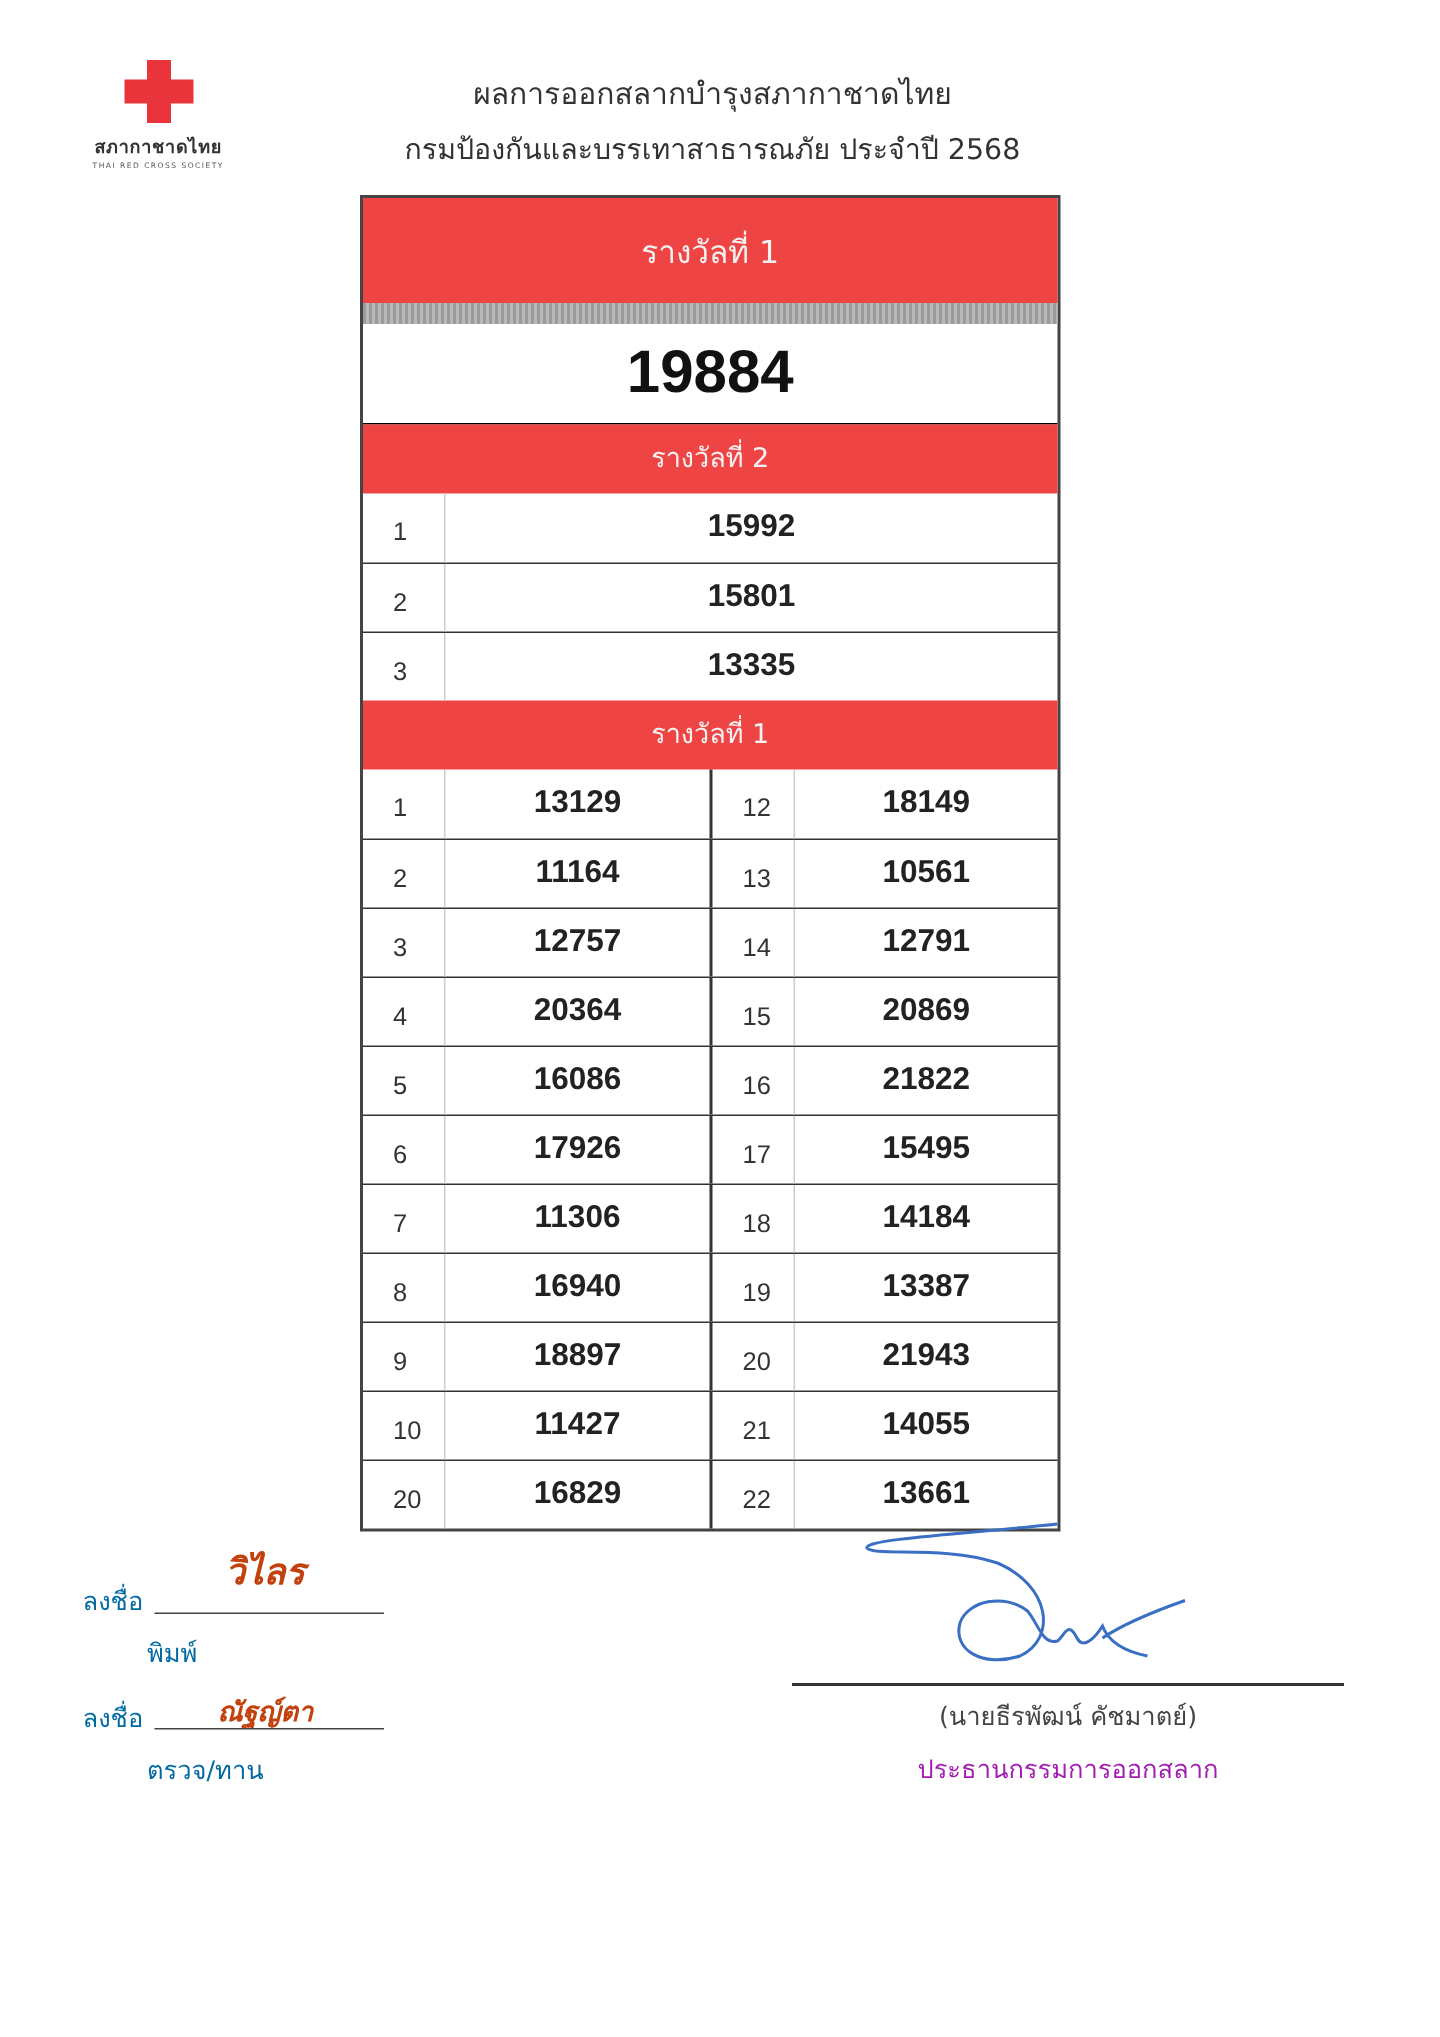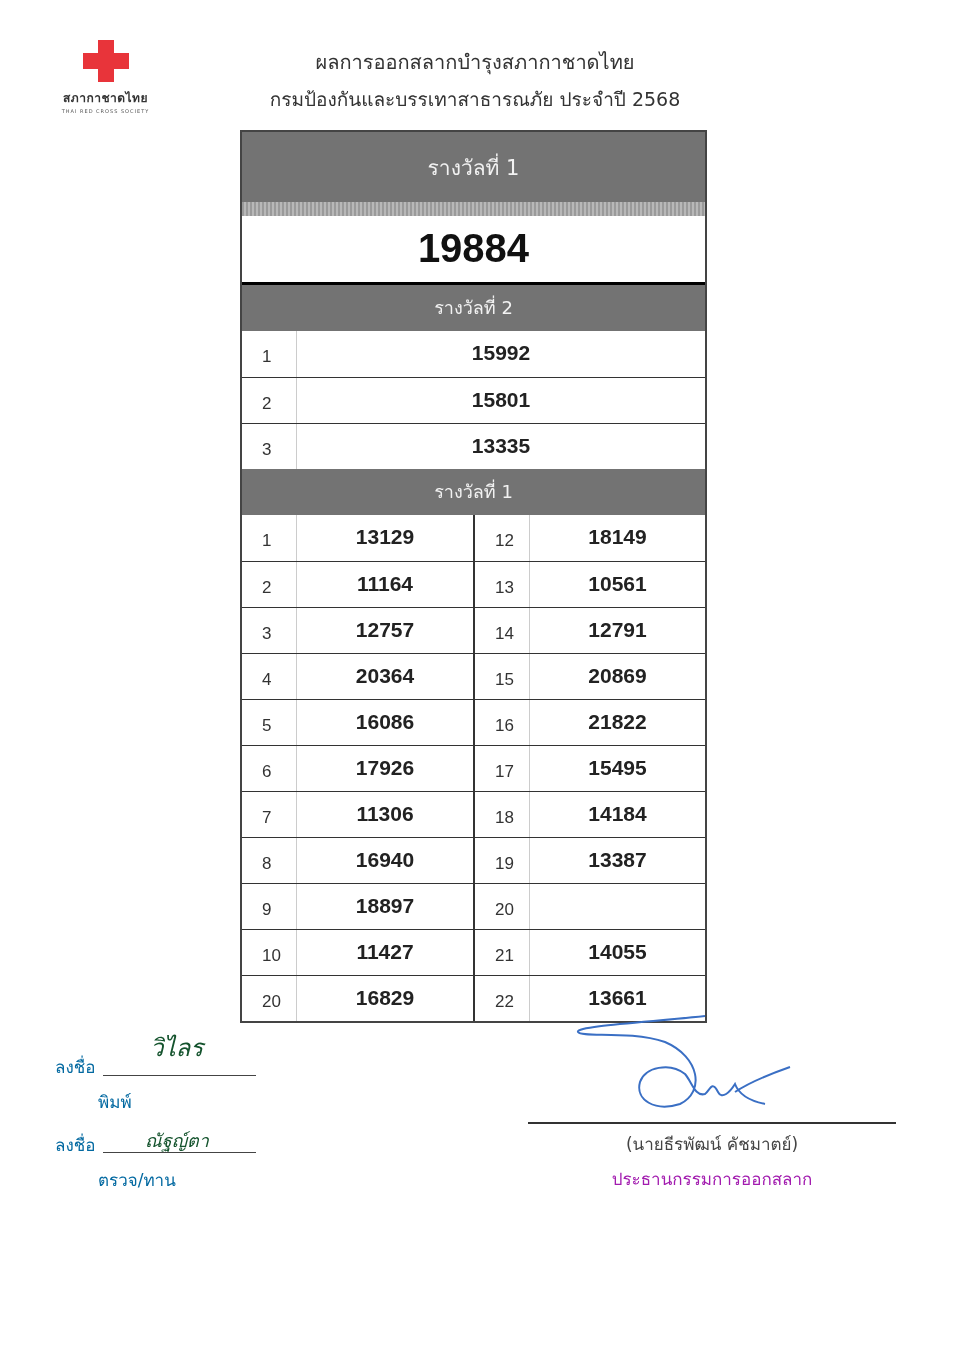--- a/index.html
+++ b/index.html
@@ -10,40 +10,40 @@
   .logo { position: absolute; left: 48px; top: 40px; width: 115px; text-align: center; }
   .cross { position: relative; width: 46px; height: 42px; margin: 0 auto; }
   .cross .v { position: absolute; left: 15px; top: 0; width: 16px; height: 42px; background: #e8343a; }
   .cross .h { position: absolute; left: 0; top: 13px; width: 46px; height: 16px; background: #e8343a; }
   .logo-th { font-size: 12px; font-weight: bold; margin-top: 6px; color: #333; letter-spacing: 0.5px; }
   .logo-en { font-size: 5px; color: #555; letter-spacing: 1px; margin-top: 1px; }
   .title1 { position: absolute; left: 250px; width: 450px; top: 46px; text-align: center; font-size: 20px; color: #333; }
   .title2 { position: absolute; left: 240px; width: 470px; top: 84px; text-align: center; font-size: 19px; color: #333; }
 
   .board { position: absolute; left: 240px; top: 130px; width: 467px; border: 2px solid #444; box-sizing: border-box; background: #fff; }
-  .band { background: #737373; color: #f2f2f2; text-align: center; }
+  .band { background: #ef4444; color: #f2f2f2; text-align: center; }
   .band.big { height: 70px; line-height: 72px; font-size: 21px; }
   .band.mid { height: 46px; line-height: 46px; font-size: 18px; }
   .stripe { height: 14px; background: repeating-linear-gradient(90deg,#9a9a9a 0 2px,#b8b8b8 2px 4px); }
-  .first { height: 66px; line-height: 64px; text-align: center; font-size: 40px; font-weight: bold; color: #111; font-family: "Liberation Sans", sans-serif; border-bottom: 3px solid #000000; }
+  .first { height: 66px; line-height: 64px; text-align: center; font-size: 40px; font-weight: bold; color: #111; font-family: "Liberation Sans", sans-serif; border-bottom: 1px solid #000000; }
   .row { display: flex; height: 46px; border-top: 1px solid #333; box-sizing: border-box; }
   .row:first-child { border-top: none; }
   .idx { width: 55px; border-right: 1px solid #ccc; font-size: 17px; line-height: 52px; padding-left: 20px; box-sizing: border-box; font-family: "Liberation Sans", sans-serif; color: #333; }
   .num { font-size: 21px; font-weight: bold; text-align: center; line-height: 44px; font-family: "Liberation Sans", sans-serif; color: #222; }
   .row2 .num { flex: 1; }
   .half { display: flex; width: 50%; }
   .half.left { border-right: 2px solid #333; width: 231px; }
   .half.right { flex: 1; }
   .half .idx { width: 55px; }
   .half.right .idx { }
   .half .num { flex: 1; }
 
   .sig-label { position: absolute; font-size: 17px; color: #0369a1; }
   .sig-line { position: absolute; border-bottom: 1px solid #444; }
-  .sig-ink { position: absolute; font-family: "DejaVu Serif", serif; font-style: italic; color: #14532d; }
+  .sig-ink { position: absolute; font-family: "DejaVu Serif", serif; font-style: italic; color: #c2410c; font-weight: bold; }
   .chair-name { position: absolute; left: 528px; width: 368px; top: 1130px; text-align: center; font-size: 17px; color: #444; }
   .chair-title { position: absolute; left: 528px; width: 368px; top: 1165px; text-align: center; font-size: 17px; color: #a21caf; }
 </style>
 </head>
 <body>
 
 <div class="logo">
   <div class="cross">
       <div class="v"></div>
       <div class="h"></div>
@@ -158,20 +158,21 @@
           <div class="num">13387</div>
         </div>
     </div>
     <div class="row">
       <div class="half left">
           <div class="idx">9</div>
           <div class="num">18897</div>
         </div>
       <div class="half right">
           <div class="idx">20</div>
+          <div class="num">21943</div>
         </div>
     </div>
     <div class="row">
       <div class="half left">
           <div class="idx">10</div>
           <div class="num">11427</div>
         </div>
       <div class="half right">
           <div class="idx">21</div>
           <div class="num">14055</div>

